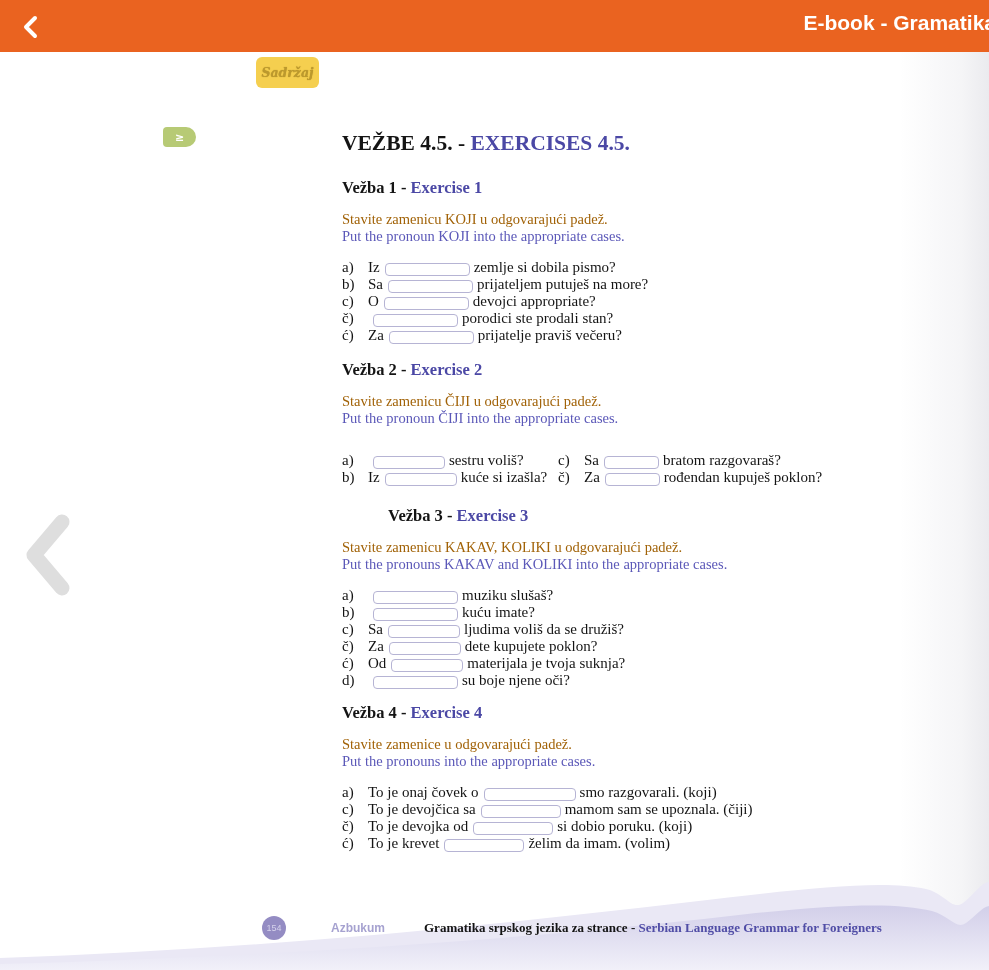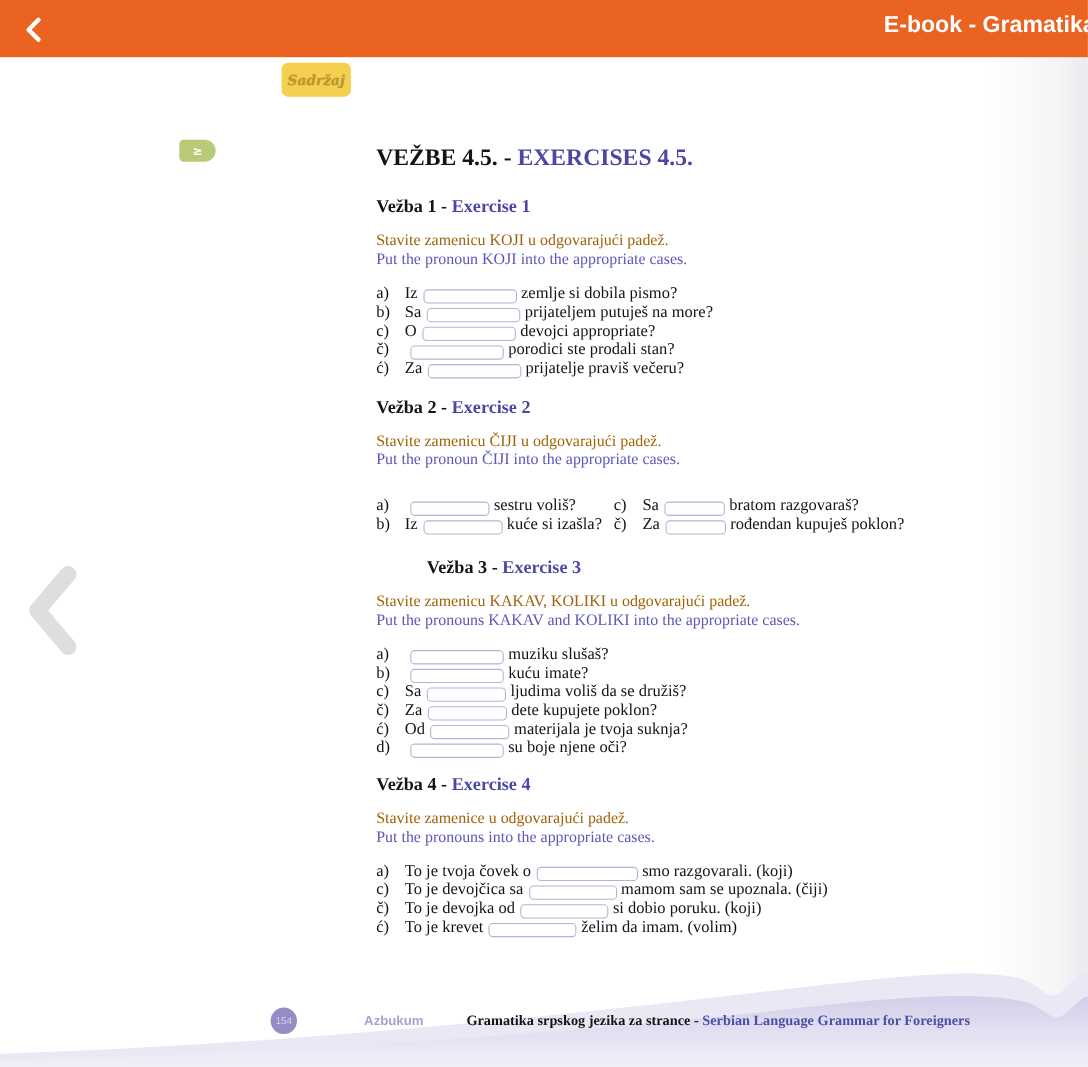--- a/index.html
+++ b/index.html
@@ -50,21 +50,21 @@
   .w92{width:92px;} .w85{width:85px;} .w81{width:81px;} .w80{width:80px;}
   .w72{width:72px;} .w55{width:55px;}
   .two-col{display:flex;margin-top:26px;}
   .col-a{width:216px;flex:none;}
   
   .mt16{margin-top:16px;} .mt20{margin-top:20px;margin-left:46px;} .mt14{margin-top:14px;}
 
   
   .wave{position:absolute;left:0;bottom:0;pointer-events:none;}
   .footer-row{position:absolute;left:0;top:914px;width:989px;height:30px;}
-  .page-num{position:absolute;left:246px;top:2px;width:24px;height:24px;border-radius:50%;
+  .page-num{position:absolute;left:262px;top:2px;width:24px;height:24px;border-radius:50%;
             background:#948CC3;color:#d6d3ec;font-family:"Liberation Sans",sans-serif;
             font-size:9px;display:flex;align-items:center;justify-content:center;}
   .publisher{position:absolute;left:331px;top:7px;font-family:"Liberation Sans",sans-serif;
              font-weight:bold;font-size:12px;color:#a6a2d0;}
   .footer-title{position:absolute;left:424px;top:6px;font-size:13px;font-weight:bold;white-space:nowrap;}
   .footer-title .en{color:#504da6;}
 </style>
 </head>
 <body>
 
@@ -201,21 +201,21 @@
 
     <div class="ex-heading mt14">
       <span class="sr">Vežba 4 - </span><span class="en">Exercise 4</span>
     </div>
     <div class="instr">
       <div class="sr">Stavite zamenice u odgovarajući padež.</div>
       <div class="en">Put the pronouns into the appropriate cases.</div>
     </div>
     <div class="items">
       <div class="item">
-        <span class="lbl">a)</span><span class="pre">To je tvoja čovek o</span><input class="blank w92" style=""><span class="post">smo razgovarali. (koji)</span>
+        <span class="lbl">a)</span><span class="pre">To je onaj čovek o</span><input class="blank w92" style=""><span class="post">smo razgovarali. (koji)</span>
       </div>
       <div class="item">
         <span class="lbl">c)</span><span class="pre">To je devojčica sa</span><input class="blank w80" style=""><span class="post">mamom sam se upoznala. (čiji)</span>
       </div>
       <div class="item">
         <span class="lbl">č)</span><span class="pre">To je devojka od</span><input class="blank w80" style=""><span class="post">si dobio poruku. (koji)</span>
       </div>
       <div class="item">
         <span class="lbl">ć)</span><span class="pre">To je krevet</span><input class="blank w80" style=""><span class="post">želim da imam. (volim)</span>
       </div>

